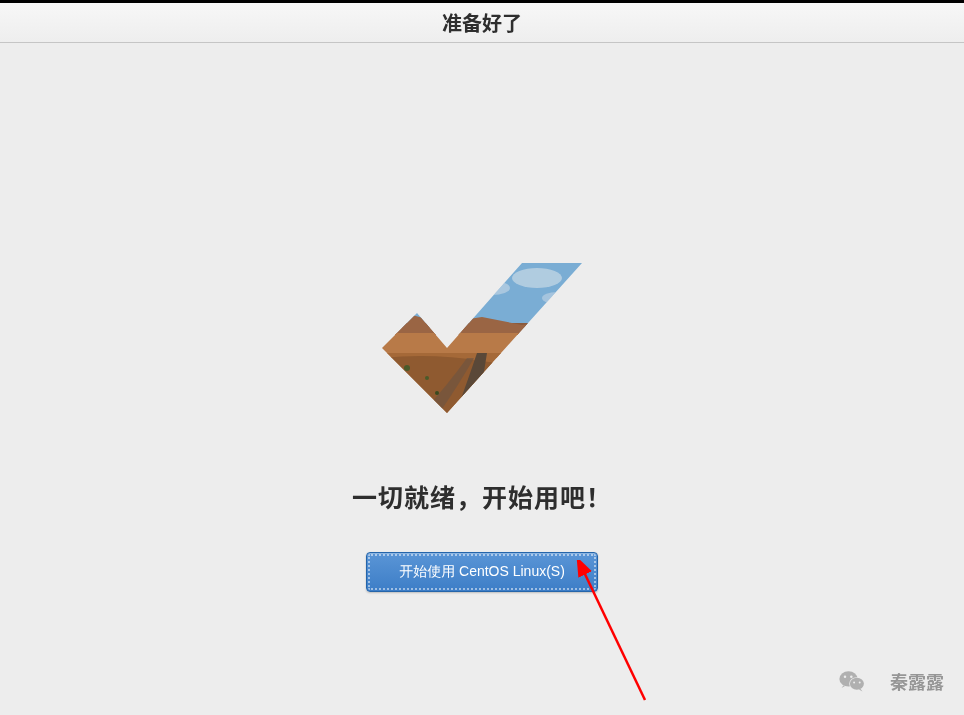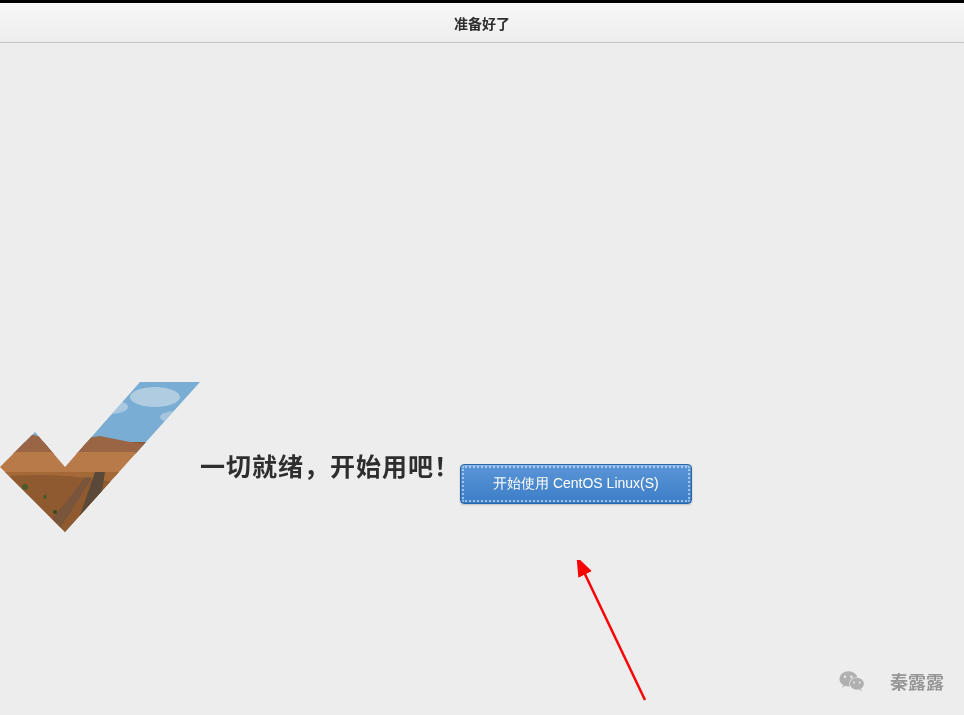--- a/index.html
+++ b/index.html
@@ -23,29 +23,29 @@
     .header-bar {
       width: 100%;
       height: 40px;
       background: linear-gradient(to bottom, #f7f7f7, #eeeeee);
       border-bottom: 1px solid #c5c5c5;
       display: flex;
       align-items: center;
       justify-content: center;
     }
     .header-title {
-      font-size: 14px;
+      font-size: 20px;
       font-weight: bold;
       color: #2e2e2e;
     }
     .main-content {
       width: 100%;
       height: calc(100% - 43px);
       display: flex;
-      flex-direction: row;
+      flex-direction: column;
       align-items: center;
       padding-top: 210px;
       position: relative;
     }
     .checkmark-container {
       width: 200px;
       height: 170px;
       position: relative;
       margin-bottom: 55px;
     }

